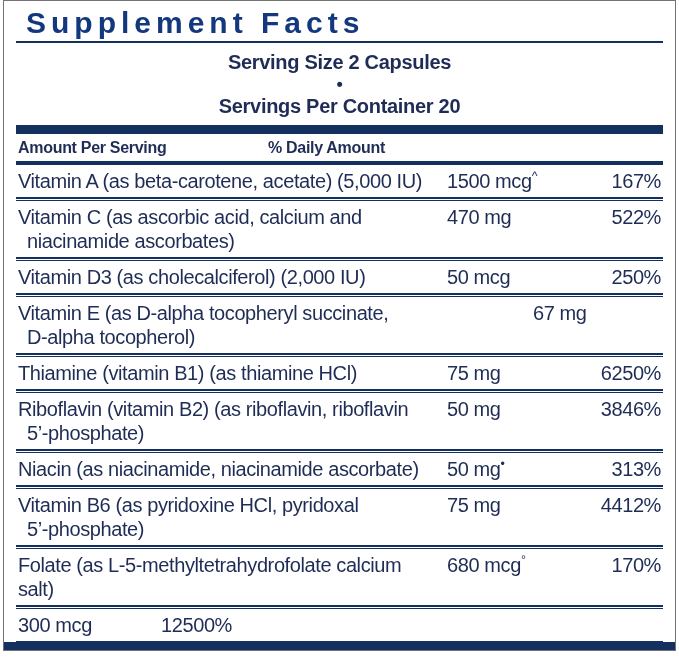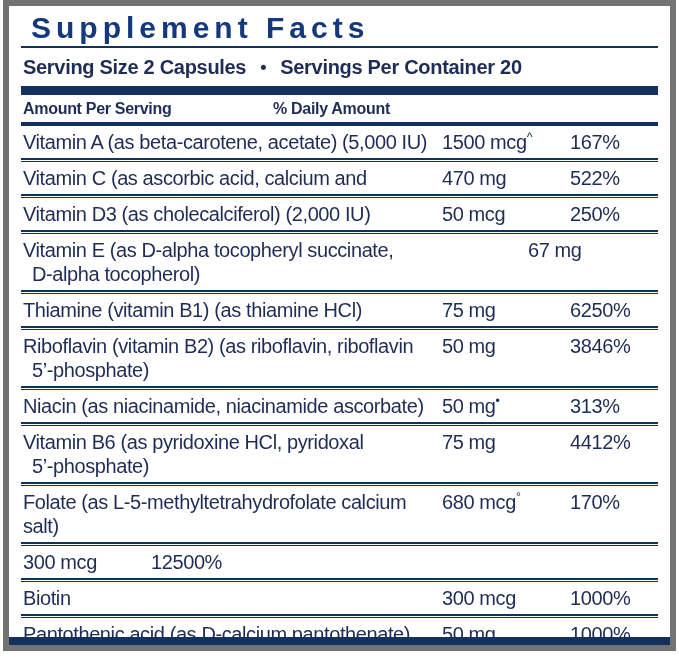--- a/index.html
+++ b/index.html
@@ -1,41 +1,42 @@
 <!DOCTYPE html>
 <html><head>
 <meta charset="utf-8">
 <style>
   html,body{margin:0;padding:0;background:#ffffff;}
   .label{
     position:relative;
     width:673px;height:651px;
     margin:0 auto;
     box-sizing:border-box;
-    border:6px solid #737373;
+    border:1px solid #737373;
     background:#ffffff;
     font-family:"Liberation Sans", sans-serif;
     color:#1f2c55;
     overflow:hidden;
   }
   .inner{padding:0 12px;}
   .title{
     font-size:30px;
     font-weight:bold;
     letter-spacing:5px;
     color:#14387d;
     padding:5px 6px 1px 10px;
     line-height:1.1;
   }
   .title-rule{height:2px;background:#14305f;margin:1px 0 0 0;}
   .serving-line{
     display:flex;align-items:center;
     font-size:20px;letter-spacing:-0.3px;
     padding:8px 2px 7px 2px;
     font-weight:600;
+    flex-direction:column;
   }
   .serving-line .dot{padding:0 14px;font-size:18px;}
   .bar-thick{height:9px;background:#14305f;}
   .bar-med{height:4px;background:#14305f;}
   .col-header{
     display:flex;
     font-size:16px;letter-spacing:-0.3px;font-weight:600;
     padding:5px 2px 4px 2px;
   }
   .col-header .amount-col-label{width:250px;}
@@ -45,21 +46,21 @@
     font-size:20px;letter-spacing:-0.4px;
     padding:4px 2px 4px 2px;
     line-height:1.2;
   }
   .row .name{flex:1;padding-right:6px;}
   .row .name .line2{display:block;padding-left:9px;}
   .row .name .line2:empty{display:none;}
   .row .amount{width:128px;white-space:nowrap;}
   .row .amount sup{font-size:62%;letter-spacing:0;}
   .row .amount sup:empty{display:none;}
-  .row .dv{width:86px;white-space:nowrap;}
+  .row .dv{width:86px;text-align:right;white-space:nowrap;}
   .divider{height:1px;border-top:2px solid #14305f;border-bottom:1px solid #14305f;background:#fff;}
   .bottom-bar{
     position:absolute;left:0;right:0;bottom:0;
     height:8px;background:#14305f;
   }
 </style>
 </head>
 <body>
 
 <div class="label">
@@ -84,21 +85,21 @@
     <div class="bar-med"></div>
 
     <div class="row">
       <span class="name"><span>Vitamin A (as beta-carotene, acetate) (5,000 IU)</span></span>
       <span class="amount"><span>1500 mcg</span><sup>^</sup></span>
       <span class="dv">167%</span>
     </div>
     <div class="divider"></div>
 
     <div class="row">
-      <span class="name"><span>Vitamin C (as ascorbic acid, calcium and</span></span>
+      <span class="name"><span>Vitamin C (as ascorbic acid, calcium and</span><span class="line2">niacinamide ascorbates)</span></span>
       <span class="amount"><span>470 mg</span></span>
       <span class="dv">522%</span>
     </div>
     <div class="divider"></div>
 
     <div class="row">
       <span class="name"><span>Vitamin D3 (as cholecalciferol) (2,000 IU)</span></span>
       <span class="amount"><span>50 mcg</span></span>
       <span class="dv">250%</span>
     </div>

